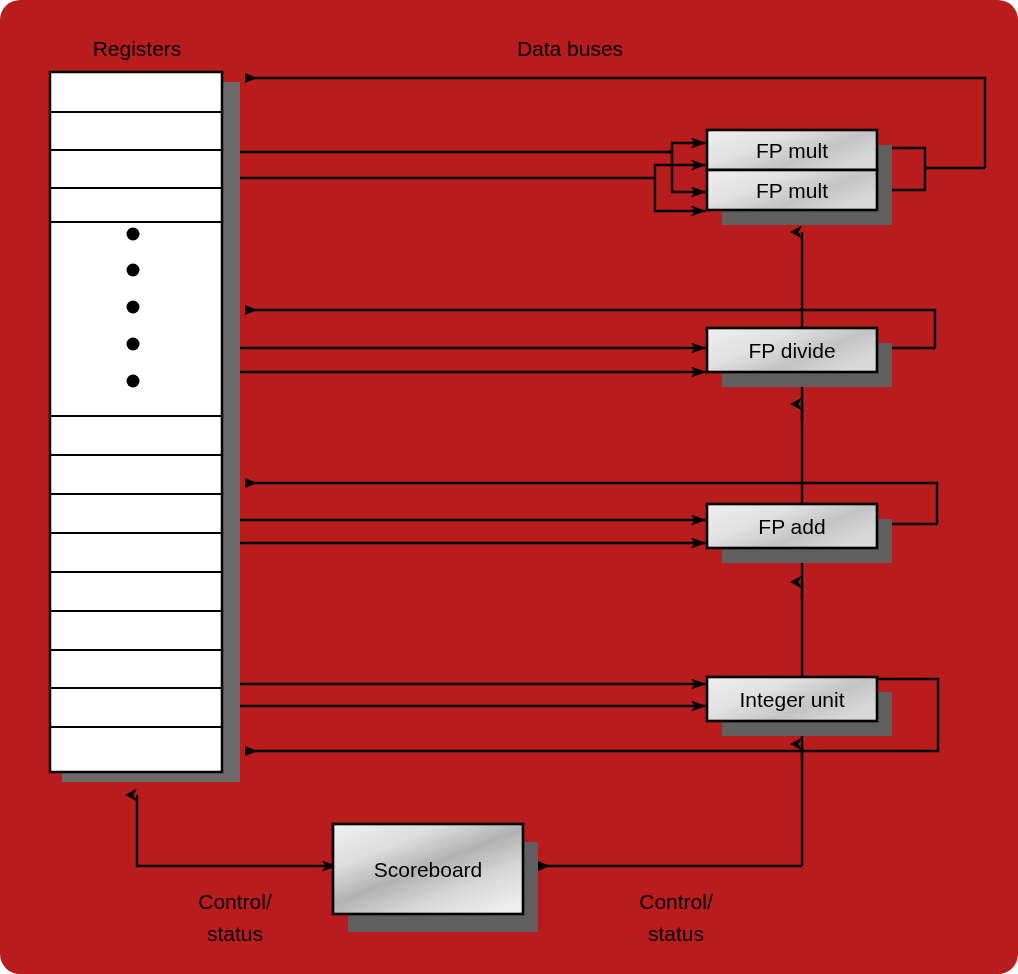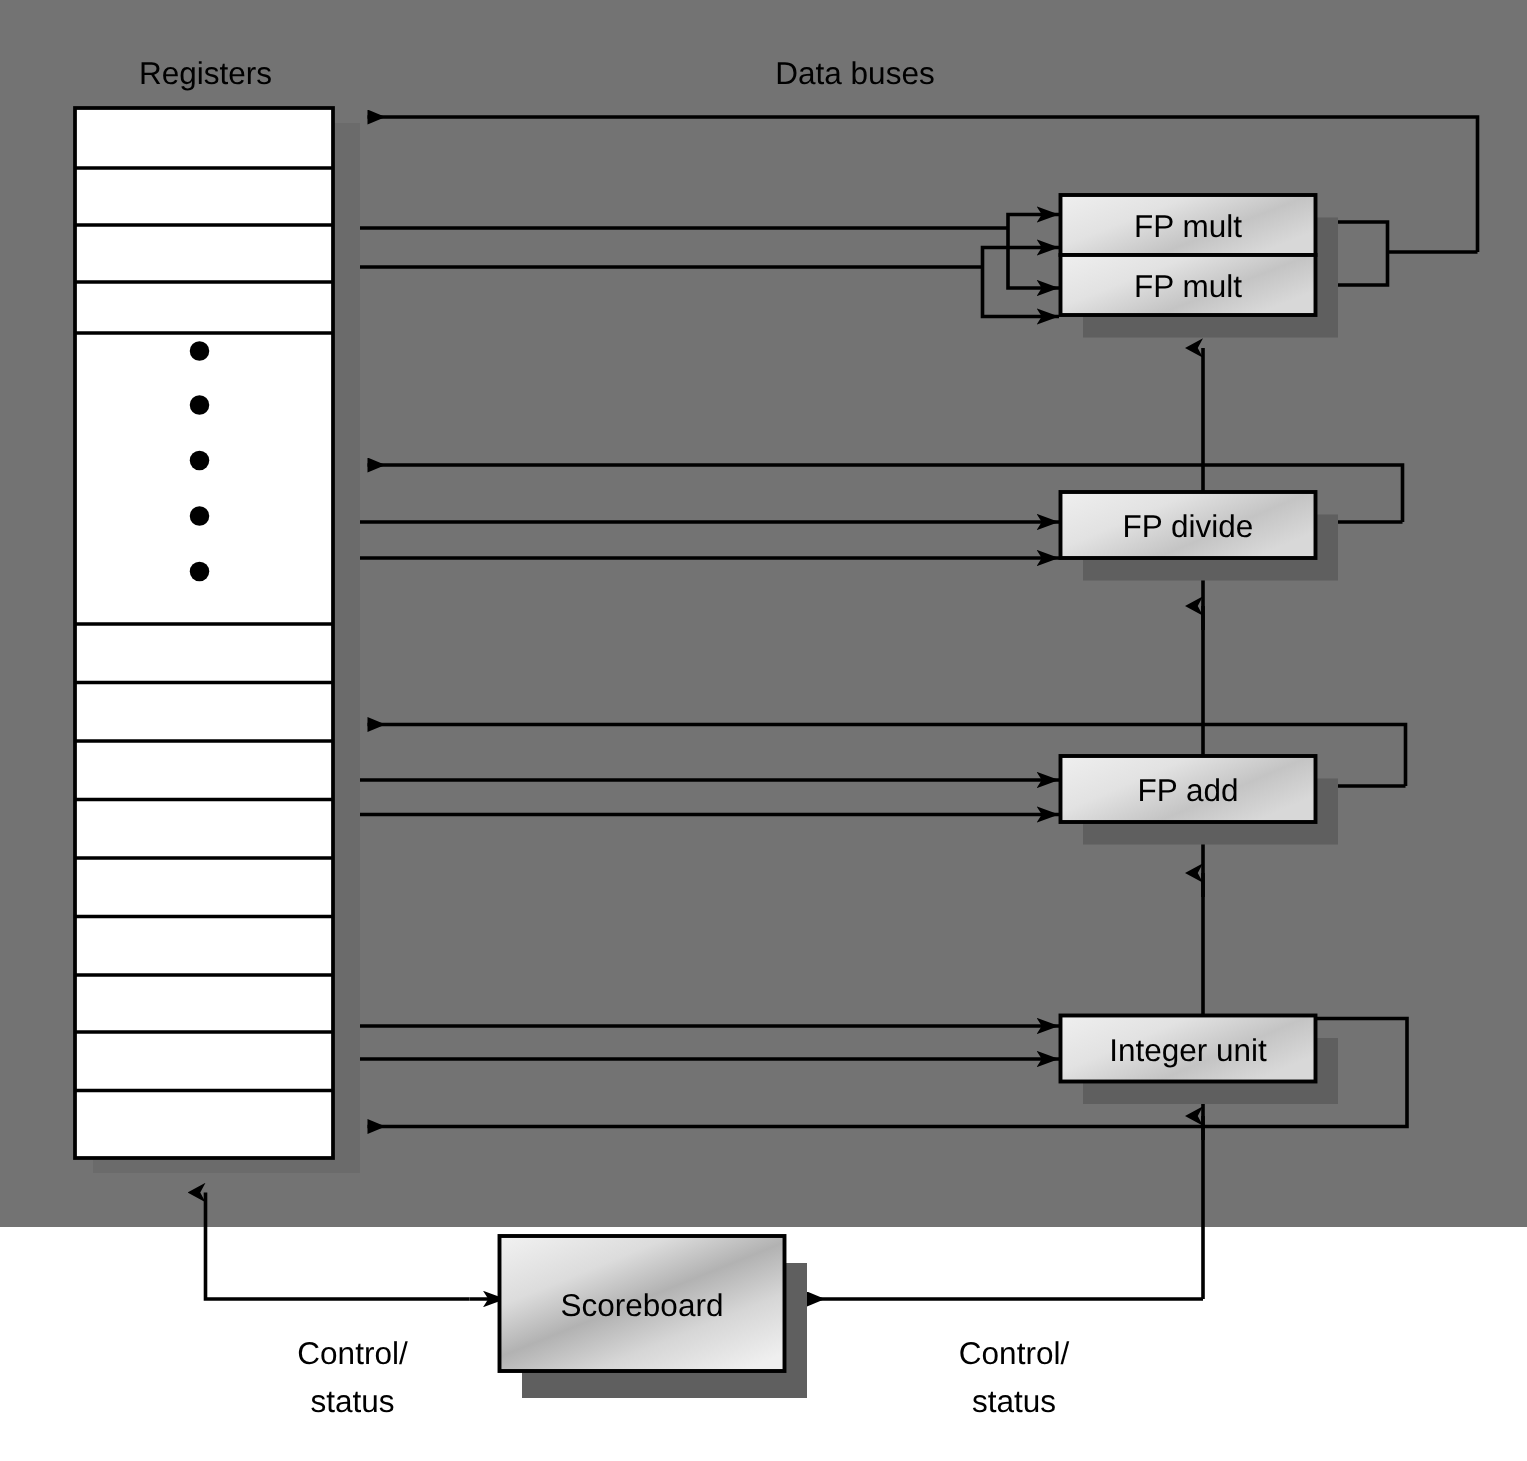--- a/index.html
+++ b/index.html
@@ -1,18 +1,18 @@
 <!DOCTYPE html>
 <html><head>
 <meta charset="utf-8">
 <style>
   html,body{margin:0;padding:0;background:#ffffff;}
   body{width:1018px;height:974px;overflow:hidden;
        font-family:"Liberation Sans","DejaVu Sans",sans-serif;}
-  #stage{position:relative;width:1018px;height:818px;background:#737373;}
+  #stage{position:relative;width:1018px;height:974px;background:#b91c1c;border-radius:20px;}
   svg{display:block;}
   .lbl{font-family:"Liberation Sans","DejaVu Sans",sans-serif;font-size:21px;fill:#000;}
   .boxlbl{font-family:"Liberation Sans","DejaVu Sans",sans-serif;font-size:21px;fill:#000;}
 </style>
 </head>
 <body>
 
 <div id="stage">
 <svg width="1018" height="974" viewBox="0 0 1018 974">
 

